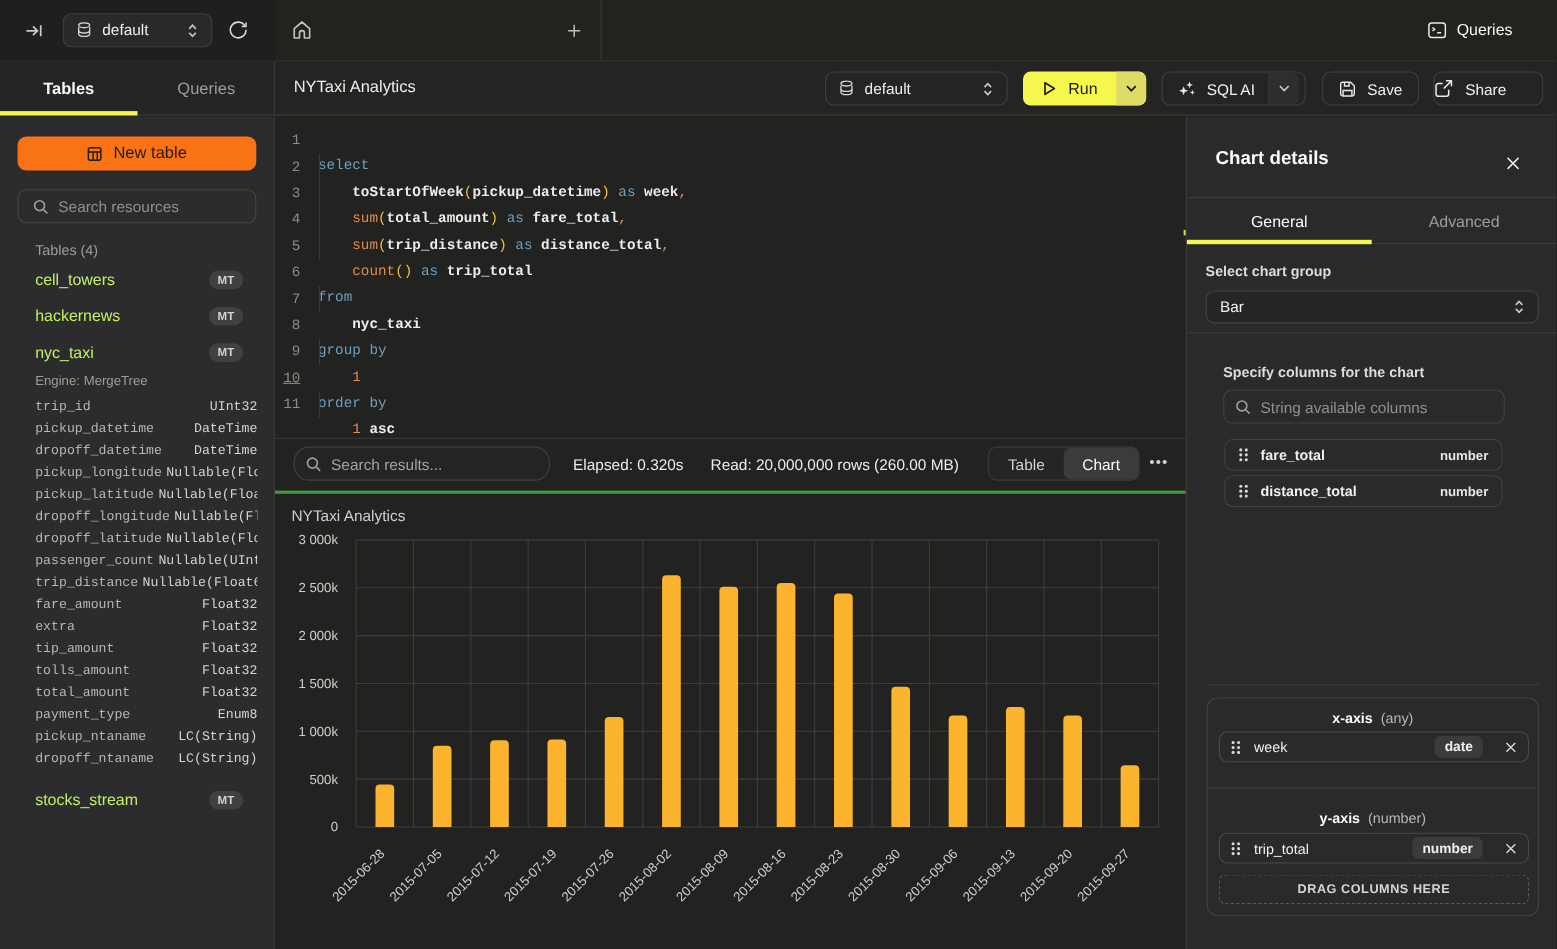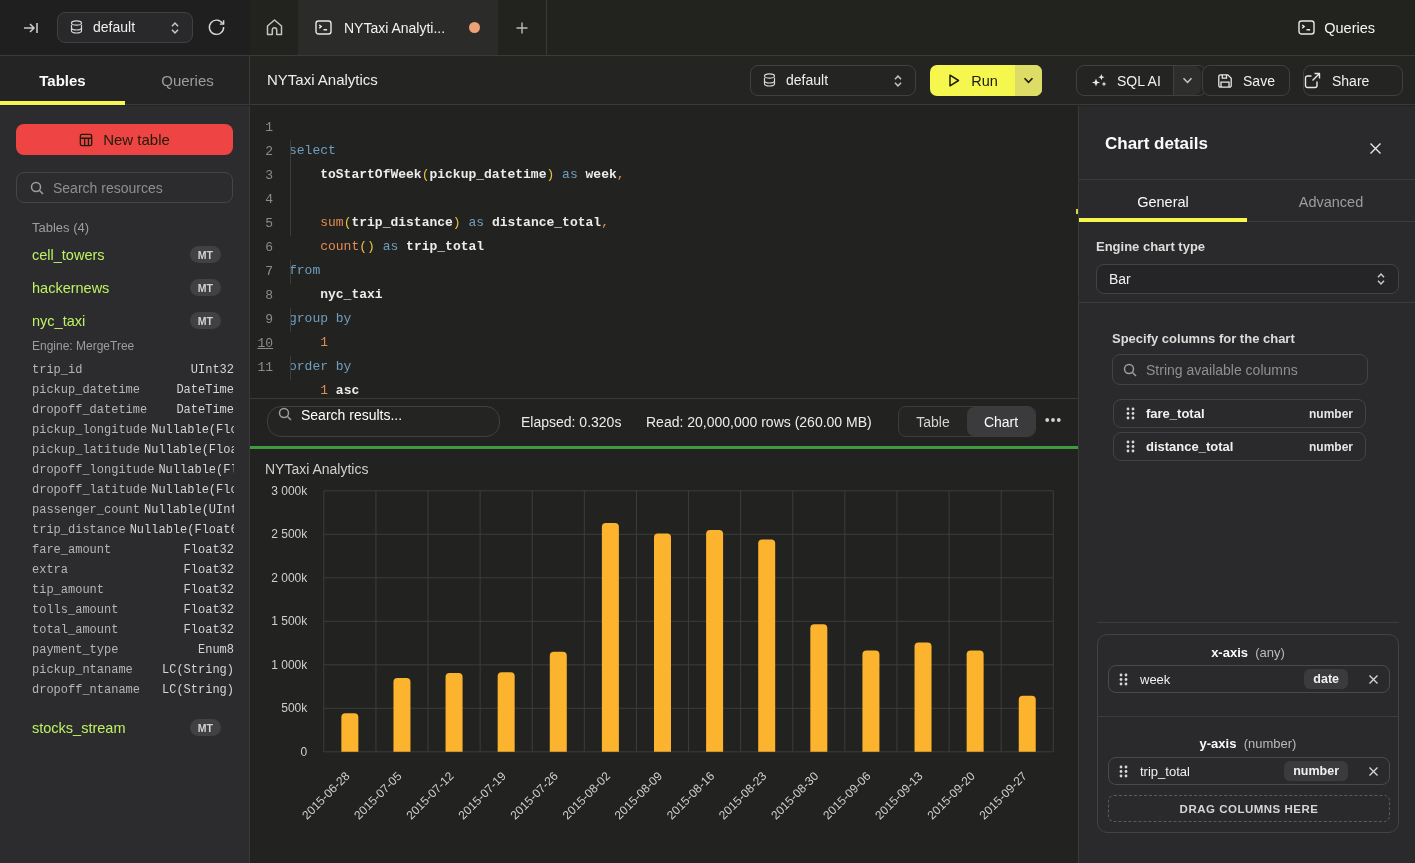--- a/index.html
+++ b/index.html
@@ -31,29 +31,29 @@
   .side-tab.t1 { left:0; color:#fafaf8; font-weight:600;}
   .side-tab.t2 { left:125px; color:#9d9d9b; }
   .side-tabs .underline { position:absolute; left:0; top:45px; width:125px; height:4px; background:#f6f74e; }
   .main-toolbar { position:absolute; left:250px; top:56px; width:1165px; height:49px; background:#242422; border-bottom:1px solid #3a3a38; }
   .mt-title { position:absolute; left:17px; top:15px; font-size:15px; color:#ededeb; font-weight:500;}
   .btn { position:absolute; top:9px; height:31px; border:1px solid #404042; border-radius:8px; background:#242422; display:flex; align-items:center; font-size:14px; color:#f0f0ee;}
   .mt-dbsel { left:500px; width:166px; top:9px; }
   .btn-run { position:absolute; left:680px; top:9px; width:112px; height:31px; border-radius:7px; overflow:hidden; display:flex; background:#f6f74e;}
   .btn-run .main { width:85px; display:flex; align-items:center; justify-content:center; gap:10px; color:#1c1c08; font-size:14.5px; font-weight:500;}
   .btn-run .arrow { width:27px; background:#dcdc66; display:flex; align-items:center; justify-content:center; }
-  .btn-sqlai { left:826px; width:131px; padding:0;text-align:center; }
+  .btn-sqlai { left:806px; width:131px; padding:0;text-align:center; }
   .btn-sqlai .seg1 { display:flex; align-items:center; gap:10px; padding:0 12px 0 14px; height:100%; }
   .btn-sqlai .seg2 { width:28px; height:100%; border-left:1px solid #404042; background:#2e2e2c; display:flex; align-items:center; justify-content:center; border-radius:0 7px 7px 0;}
   .btn-save { left:952px; width:88px; justify-content:center; gap:10px;}
   .btn-share { left:1053px; width:100px; justify-content:flex-start; gap:11px;}
 
   
   .sidebar { position:absolute; left:0; top:106px; width:250px; height:757px; background:#2c2c2e; border-right:1px solid #3a3a38; }
-  .newtable { position:absolute; left:16px; top:18px; width:217px; height:31px; background:#ef4444; border-radius:8px; display:flex; align-items:center; justify-content:center; gap:10px; color:#1d1d09; font-size:15px; }
+  .newtable { position:absolute; left:16px; top:18px; width:217px; height:31px; background:#f97316; border-radius:8px; display:flex; align-items:center; justify-content:center; gap:10px; color:#1d1d09; font-size:15px; }
   .side-search { position:absolute; left:16px; top:66px; width:217px; height:31px; border:1px solid #454547; border-radius:8px; display:flex; align-items:center; padding:0 13px; gap:9px; color:#8f8f8d; font-size:14px; }
   .side-label { position:absolute; left:32px; top:114px; font-size:13px; color:#9d9d9b; }
   .trow { position:absolute; left:32px; width:189px; display:flex; align-items:center; justify-content:space-between; }
   .trow .nm { font-size:14.5px; color:#bef264; }
   .mt-badge { background:#414144; color:#d2d2d0; border-radius:9px; font-size:10.5px; font-weight:bold; padding:2.5px 8px; }
   .engine { position:absolute; left:32px; top:233px; font-size:12px; color:#9d9d9b; }
   .cols { position:absolute; left:32px; top:257px; width:202px; font-family:"Liberation Mono", monospace; font-size:12px; }
   .cols .crow { height:20px; display:flex; white-space:nowrap; }
   .cols .cn { color:#b6b6b4; flex:none; padding-right:4px; }
   .cols .ct { color:#d4d4d2; margin-left:auto; min-width:0; overflow:hidden; }
@@ -61,21 +61,21 @@
   
   .editor { position:absolute; left:250px; top:106px; width:828px; height:293px; background:#222220; border-bottom:1px solid #3a3a38; font-family:"Liberation Mono", monospace; font-size:13px; }
   .codeline { position:absolute; height:24px; line-height:24px; white-space:pre;margin-top:23px; }
   .lnum { position:absolute; width:23px; text-align:right; color:#8b8b89; height:24px; line-height:24px; }
   .kw { color:#6f9fbf; } .fn { color:#e58a50; } .pr { color:#e9c23d; } .pu { color:#e58a50; } .id { color:#ececea; font-weight:bold; } .nu { color:#e58a50; }
   .iguide { position:absolute; width:1px; background:#3c3c3a; left:40px; }
   .editor-mark { position:absolute; width:3px; height:5px; background:#d7d74a; }
 
   
   .results { position:absolute; left:250px; top:400px; width:828px; height:46px; background:#222220; }
-  .res-search { position:absolute; left:17px; top:6px; width:233px; height:31px; border:1px solid #404042; border-radius:14px; display:flex; align-items:flex-start; padding:0 10px; gap:9px; color:#ffffff; font-size:14px; background:#242422;}
+  .res-search { position:absolute; left:17px; top:6px; width:233px; height:31px; border:1px solid #404042; border-radius:14px; display:flex; align-items:center; padding:0 10px; gap:9px; color:#a3a3a3; font-size:14px; background:#242422;}
   .res-elapsed { position:absolute; left:271px; top:14px; font-size:14px; color:#ececea; }
   .res-read { position:absolute; left:396px; top:14px; font-size:14px; color:#ececea; }
   .seg { position:absolute; left:648px; top:6px; width:138px; height:31px; border:1px solid #3c3c3a; background:#252523; border-radius:8px; display:flex; }
   .seg .s { flex:1; display:flex; align-items:center; justify-content:center; font-size:14px; color:#d3d3d1; }
   .seg .s.on { background:#3b3b3d; border-radius:7px; color:#fbfbf9; font-weight:500; }
   .res-dots { position:absolute; left:795px; top:17px; }
   .greenline { position:absolute; left:250px; top:446px; width:828px; height:3px; background:#3f9b3f; }
 
   
   .chart { position:absolute; left:250px; top:449px; width:828px; height:414px; background:#222220; }
@@ -129,28 +129,20 @@
     <svg class="tb-refresh" width="19" height="20" viewBox="0 0 20 20" fill="none" stroke="#d8d8d6" stroke-width="1.5">
         <path d="M16.5 6.5A7.5 7.5 0 1 0 17.5 10"></path>
         <path d="M17.5 3v4h-4" stroke-linejoin="round"></path>
       </svg>
   </div>
   <div class="tab-home">
     <svg width="19" height="19" viewBox="0 0 19 19" fill="none" stroke="#c3c3c1" stroke-width="1.5">
         <path d="M2.5 8 9.5 2l7 6v8.5h-4.8V12a2.2 2.2 0 0 0-4.4 0v4.5H2.5Z" stroke-linejoin="round"></path>
       </svg>
   </div>
-  <div class="tab-active">
-    <svg class="ticon" width="17" height="17" viewBox="0 0 17 17" fill="none" stroke="#e8e8e6" stroke-width="1.4">
-        <rect x="1" y="2" width="15" height="13" rx="2.5"></rect>
-        <path d="M4.2 6l2 1.6-2 1.6M8.5 10.8h3.6"></path>
-      </svg>
-    <span class="tname">NYTaxi Analyti...</span>
-    <div class="dot"></div>
-  </div>
   <div class="tab-plus">
     <svg width="12" height="12" viewBox="0 0 12 12" stroke="#bcbcba" stroke-width="1.4">
         <path d="M6 0.5v11M0.5 6h11"></path>
       </svg>
   </div>
   <div class="tb-queries">
     <svg width="17" height="17" viewBox="0 0 17 17" fill="none" stroke="#e8e8e6" stroke-width="1.4">
         <rect x="1" y="2" width="15" height="13" rx="2.5"></rect>
         <path d="M4.2 6l2 1.6-2 1.6M8.5 10.8h3.6"></path>
       </svg>
@@ -324,20 +316,21 @@
     </div>
 </div>
 
 <div class="editor" id="editor">
     <div class="lnum" style="left:0;top:10px;">1</div>
     <div class="codeline" style="left:39px;top:10px;"><span class="kw">select</span></div>
     <div class="lnum" style="left:0;top:34px;">2</div>
     <div class="codeline" style="left:39px;top:34px;">    <span class="id">toStartOfWeek</span><span class="pr">(</span><span class="id">pickup_datetime</span><span class="pr">)</span> <span class="kw">as</span> <span class="id">week</span><span class="pu">,</span></div>
     <div class="iguide" style="left:40px;top:34px;height:24px;"></div>
     <div class="lnum" style="left:0;top:58px;">3</div>
+    <div class="codeline" style="left:39px;top:58px;">    <span class="fn">sum</span><span class="pr">(</span><span class="id">total_amount</span><span class="pr">)</span> <span class="kw">as</span> <span class="id">fare_total</span><span class="pu">,</span></div>
     <div class="iguide" style="left:40px;top:58px;height:24px;"></div>
     <div class="lnum" style="left:0;top:82px;">4</div>
     <div class="codeline" style="left:39px;top:82px;">    <span class="fn">sum</span><span class="pr">(</span><span class="id">trip_distance</span><span class="pr">)</span> <span class="kw">as</span> <span class="id">distance_total</span><span class="pu">,</span></div>
     <div class="iguide" style="left:40px;top:82px;height:24px;"></div>
     <div class="lnum" style="left:0;top:106px;">5</div>
     <div class="codeline" style="left:39px;top:106px;">    <span class="fn">count</span><span class="pr">()</span> <span class="kw">as</span> <span class="id">trip_total</span></div>
     <div class="iguide" style="left:40px;top:106px;height:24px;"></div>
     <div class="lnum" style="left:0;top:130px;">6</div>
     <div class="codeline" style="left:39px;top:130px;"><span class="kw">from</span></div>
     <div class="lnum" style="left:0;top:154px;">7</div>
@@ -446,21 +439,21 @@
     <div class="rp-title">Chart details</div>
     <svg class="rp-close" width="13" height="13" viewBox="0 0 13 13" stroke="#e8e8e6" stroke-width="1.4">
         <path d="M1.5 1.5l10 10M11.5 1.5l-10 10"></path>
       </svg>
   </div>
   <div class="rp-tabs">
     <div class="rp-tab g">General</div>
     <div class="rp-tab a">Advanced</div>
   </div>
   <div class="rp-underline"></div>
-  <div class="rp-lbl1">Engine chart type</div>
+  <div class="rp-lbl1">Select chart group</div>
   <div class="rp-select">
     <span>Bar</span>
     <svg style="margin-left:auto" width="10" height="14" viewBox="0 0 10 14" fill="none" stroke="#c9c9c7" stroke-width="1.5">
         <path d="M2 5.2 5 2l3 3.2M2 8.8 5 12l3-3.2"></path>
       </svg>
   </div>
   <div class="rp-div1"></div>
   <div class="rp-lbl2">Specify columns for the chart</div>
   <div class="rp-search">
     <svg width="14" height="14" viewBox="0 0 14 14" fill="none" stroke="#9d9d9b" stroke-width="1.5">

